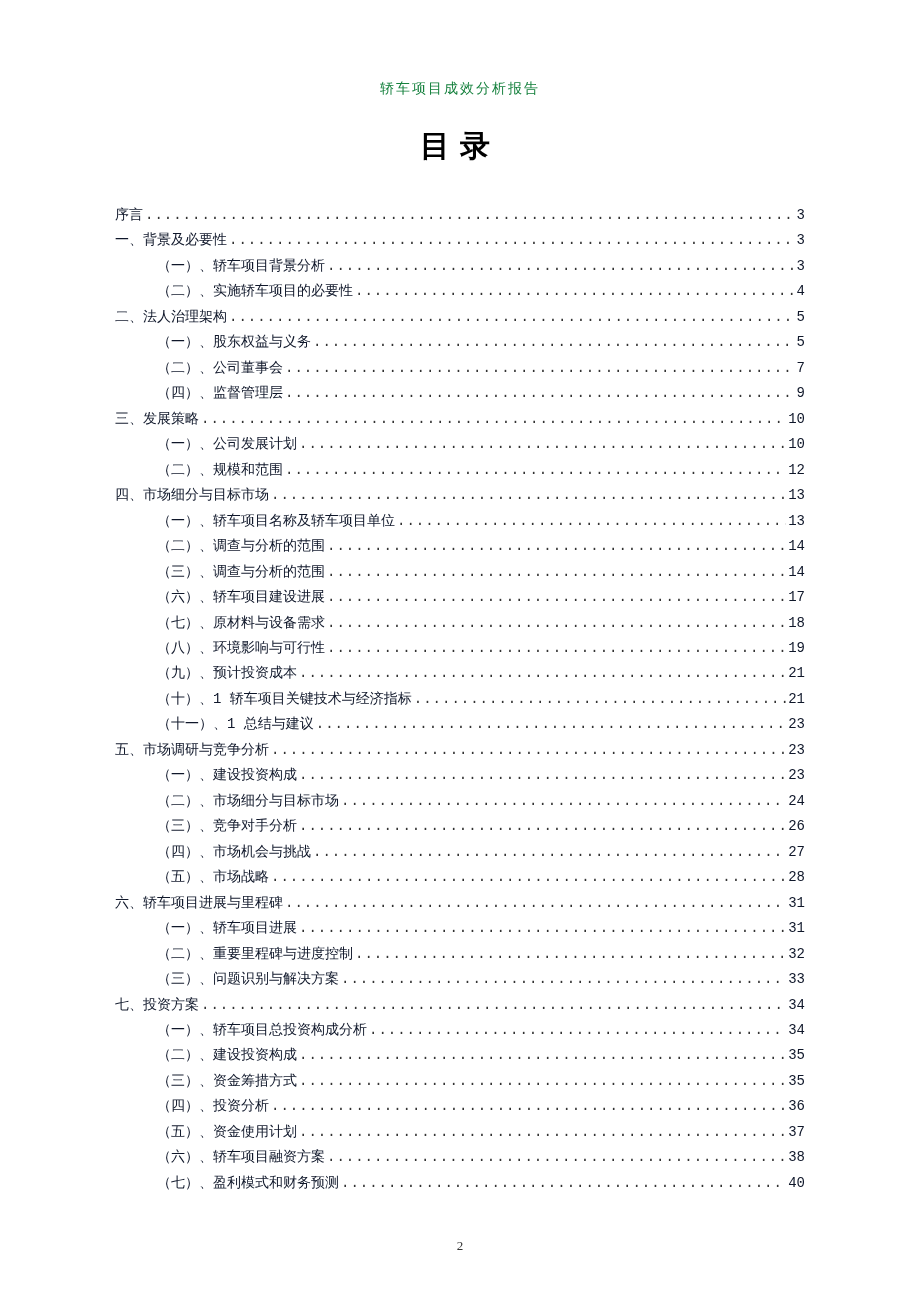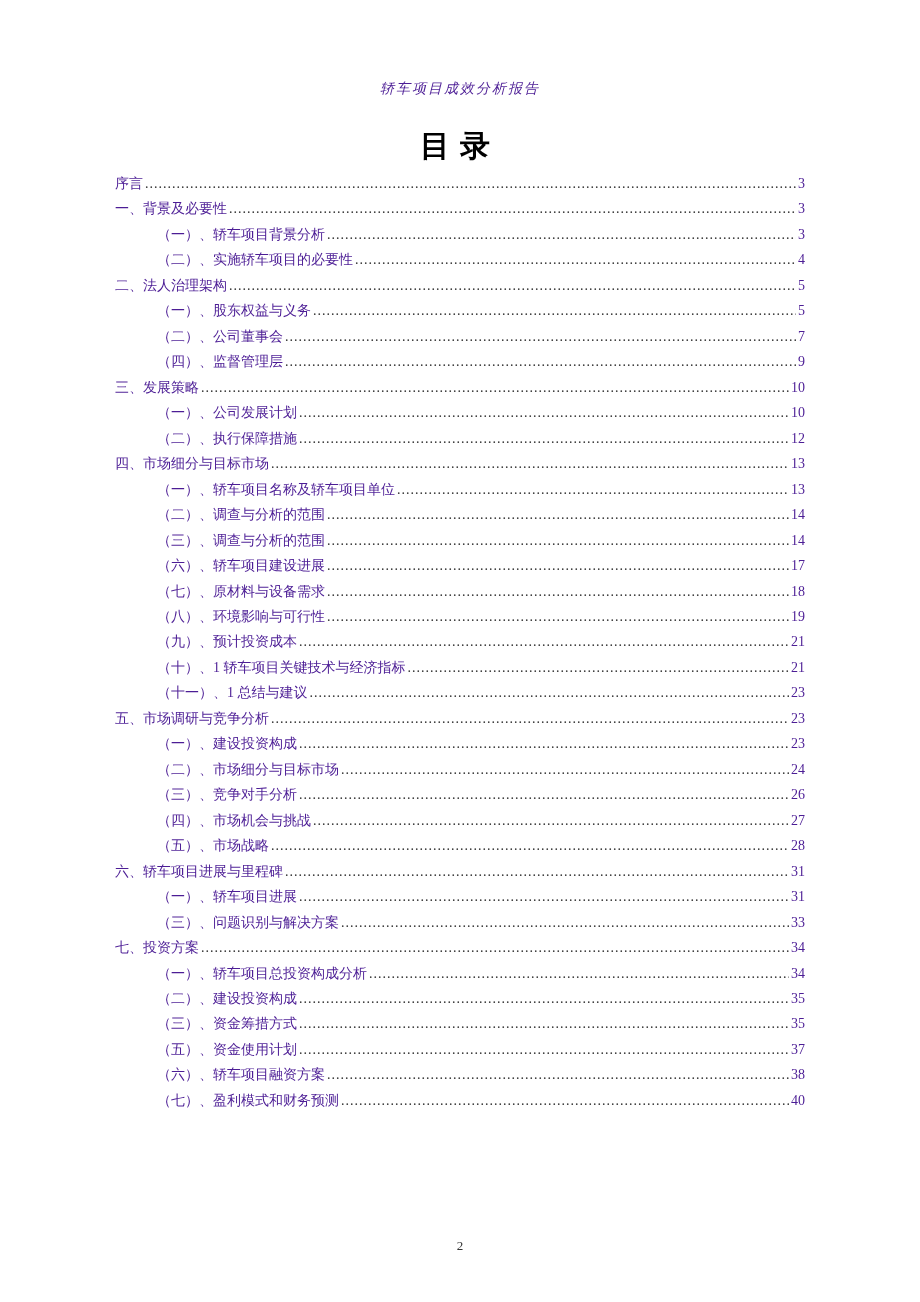--- a/index.html
+++ b/index.html
@@ -12,40 +12,40 @@
     color: #000;
   }
   .page {
     padding: 80px 115px 0 115px;
   }
   .header {
     text-align: center;
     font-size: 14px;
     letter-spacing: 2px;
     margin-bottom: 28px;
-    color: #4c1d95;
-    font-style: italic;
+    color: #15803d;
   }
   .title {
     text-align: center;
     font-size: 30px;
     font-weight: bold;
     letter-spacing: 10px;
-    margin-bottom: 4px;
+    margin-bottom: 36px;
     font-family: "SimSun", "宋体", serif;
   }
   .toc {
     font-size: 14px;
   }
   .toc-row {
     display: flex;
     align-items: flex-start;
     white-space: nowrap;
     line-height: 1.82;
-    color: #4c1d95;
+    color: #0f172a;
+    font-family: Liberation Mono, monospace;
   }
   .toc-row.level-1 { padding-left: 0; }
   .toc-row.level-2 { padding-left: 42px; }
   .toc-label { flex: 0 0 auto; }
   .toc-dots {
     flex: 1 1 auto;
     overflow: hidden;
     letter-spacing: 1px;
     color: #333;
     margin: 0 2px;
@@ -115,21 +115,21 @@
         <span class="toc-label">三、发展策略</span>
         <span class="toc-dots"></span>
         <span class="toc-page">10</span>
       </div>
       <div class="toc-row level-2">
         <span class="toc-label">（一）、公司发展计划</span>
         <span class="toc-dots"></span>
         <span class="toc-page">10</span>
       </div>
       <div class="toc-row level-2">
-        <span class="toc-label">（二）、执行保障措施</span>
+        <span class="toc-label">（二）、规模和范围</span>
         <span class="toc-dots"></span>
         <span class="toc-page">12</span>
       </div>
       <div class="toc-row level-1">
         <span class="toc-label">四、市场细分与目标市场</span>
         <span class="toc-dots"></span>
         <span class="toc-page">13</span>
       </div>
       <div class="toc-row level-2">
         <span class="toc-label">（一）、轿车项目名称及轿车项目单位</span>
@@ -210,20 +210,25 @@
         <span class="toc-label">六、轿车项目进展与里程碑</span>
         <span class="toc-dots"></span>
         <span class="toc-page">31</span>
       </div>
       <div class="toc-row level-2">
         <span class="toc-label">（一）、轿车项目进展</span>
         <span class="toc-dots"></span>
         <span class="toc-page">31</span>
       </div>
       <div class="toc-row level-2">
+        <span class="toc-label">（二）、重要里程碑与进度控制</span>
+        <span class="toc-dots"></span>
+        <span class="toc-page">32</span>
+      </div>
+      <div class="toc-row level-2">
         <span class="toc-label">（三）、问题识别与解决方案</span>
         <span class="toc-dots"></span>
         <span class="toc-page">33</span>
       </div>
       <div class="toc-row level-1">
         <span class="toc-label">七、投资方案</span>
         <span class="toc-dots"></span>
         <span class="toc-page">34</span>
       </div>
       <div class="toc-row level-2">
@@ -233,20 +238,25 @@
       </div>
       <div class="toc-row level-2">
         <span class="toc-label">（二）、建设投资构成</span>
         <span class="toc-dots"></span>
         <span class="toc-page">35</span>
       </div>
       <div class="toc-row level-2">
         <span class="toc-label">（三）、资金筹措方式</span>
         <span class="toc-dots"></span>
         <span class="toc-page">35</span>
+      </div>
+      <div class="toc-row level-2">
+        <span class="toc-label">（四）、投资分析</span>
+        <span class="toc-dots"></span>
+        <span class="toc-page">36</span>
       </div>
       <div class="toc-row level-2">
         <span class="toc-label">（五）、资金使用计划</span>
         <span class="toc-dots"></span>
         <span class="toc-page">37</span>
       </div>
       <div class="toc-row level-2">
         <span class="toc-label">（六）、轿车项目融资方案</span>
         <span class="toc-dots"></span>
         <span class="toc-page">38</span>

